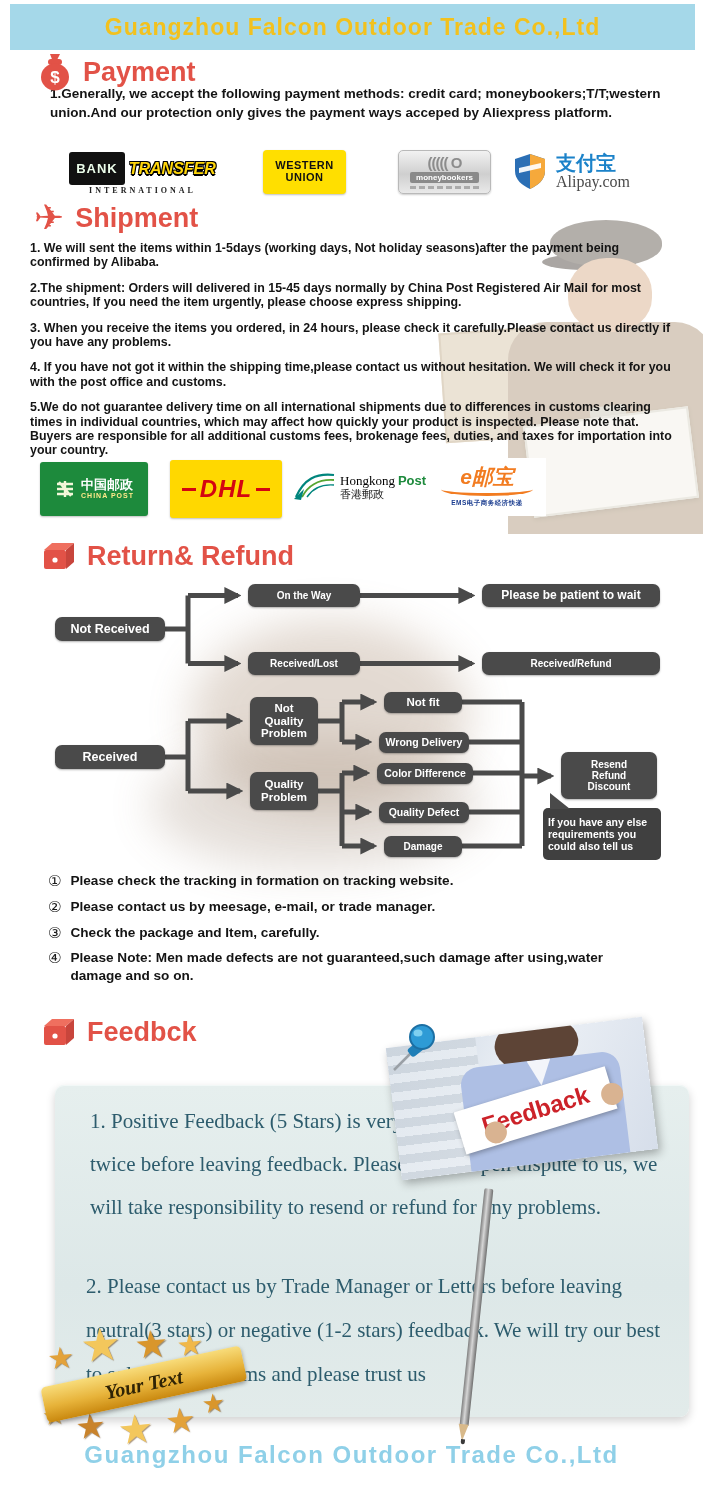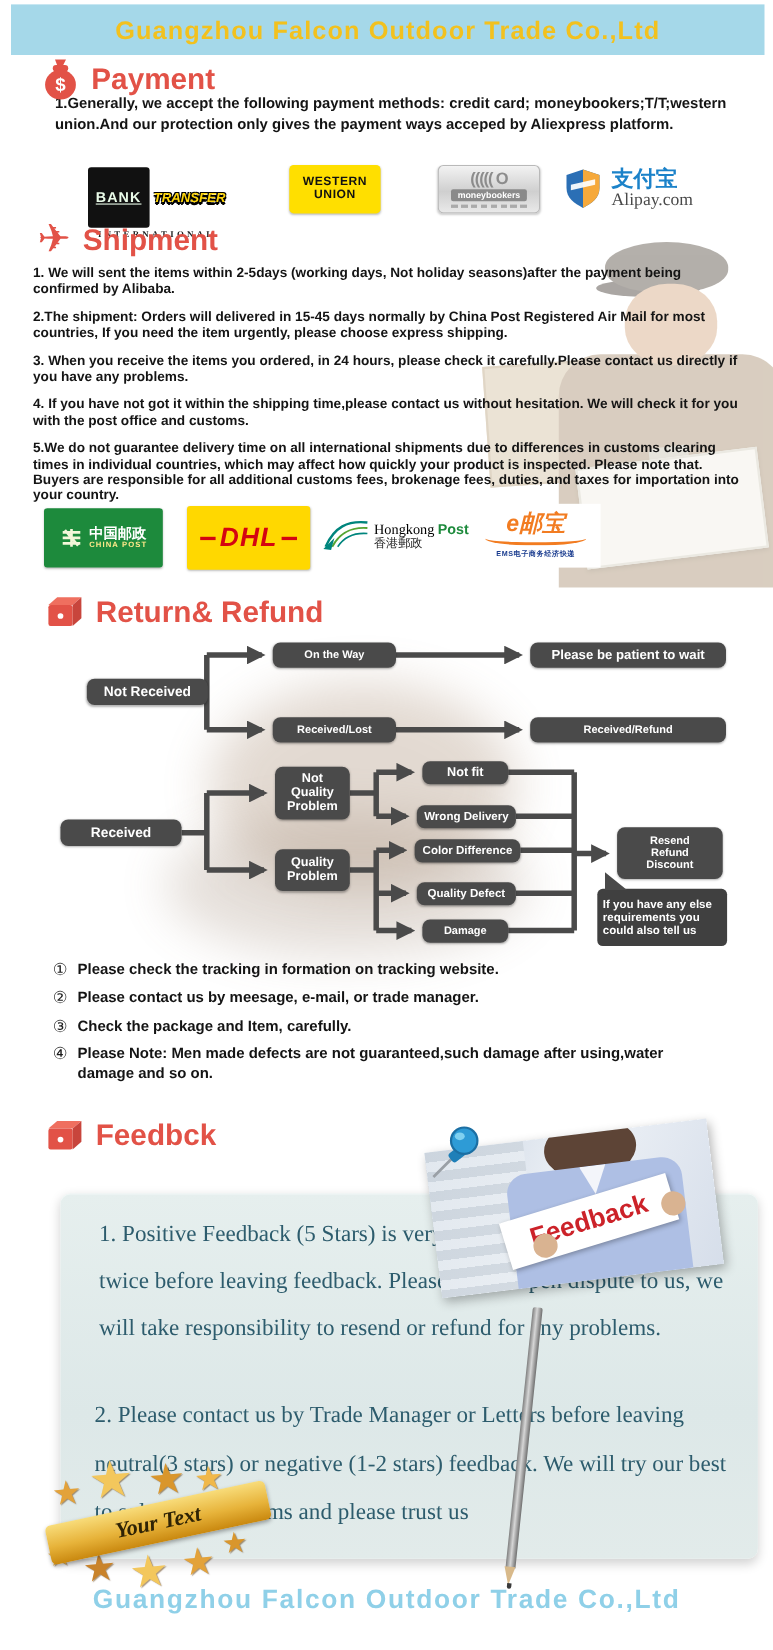--- a/index.html
+++ b/index.html
@@ -17,22 +17,22 @@
   .plane{font-family:"DejaVu Sans",sans-serif;font-size:36px;color:#e25247;line-height:1;}
   
   .pay-body{position:absolute;top:85px;left:50px;width:618px;font-weight:bold;font-size:13.5px;
             line-height:1.4;color:#141414;z-index:2;}
   .ship-paras{position:absolute;top:241px;left:30px;width:652px;z-index:2;}
   .ship-paras p{margin:0 0 11px 0;font-weight:bold;font-size:12.4px;line-height:1.16;color:#141414;}
   
   .logo{position:absolute;box-sizing:border-box;}
   .bank{top:152px;left:55px;width:175px;height:42px;background:#fff;text-align:center;}
   .bank .row{display:flex;align-items:center;justify-content:center;gap:4px;}
-  .bank .bk{background:#111;color:#eafce9;font-weight:bold;font-size:13px;padding:20px 7px;border-radius:3px;letter-spacing:1px;text-decoration:underline;}
-  .bank .tr{font-style:italic;font-weight:bold;font-size:12px;color:#ffd60a;
+  .bank .bk{background:#111;color:#eafce9;font-weight:bold;font-size:13px;padding:9px 7px;border-radius:3px;letter-spacing:1px;}
+  .bank .tr{font-style:italic;font-weight:bold;font-size:16px;color:#ffd60a;
             text-shadow:-1px -1px 0 #000,1px -1px 0 #000,-1px 1px 0 #000,1px 1px 0 #000,0 2px 0 #000;}
   .bank .intl{font-size:8px;font-weight:bold;letter-spacing:3px;color:#222;margin-top:1px;font-family:"Liberation Serif",serif;}
   .wu{top:150px;left:263px;width:83px;height:44px;background:#ffdf00;border-radius:4px;
       display:flex;flex-direction:column;align-items:center;justify-content:center;box-shadow:0 1px 2px rgba(0,0,0,.25);}
   .wu .l{font-weight:bold;font-size:11px;color:#111;line-height:1.05;letter-spacing:.5px;}
   .mb{top:150px;left:398px;width:93px;height:44px;border-radius:5px;border:1px solid #b9b9b9;
       background:linear-gradient(180deg,#f2f2f2,#cfcfcf 55%,#e9e9e9);display:flex;flex-direction:column;
       align-items:center;justify-content:center;box-shadow:0 1px 2px rgba(0,0,0,.2);}
   .mb .arcs{font-weight:bold;font-size:15px;color:#8c8c8c;letter-spacing:-1px;line-height:1;}
   .mb .band{background:#8a8a8a;color:#fff;font-weight:bold;font-size:8px;border-radius:2px;padding:1px 6px;margin-top:2px;}
@@ -189,21 +189,21 @@
     <div class="box"></div>
     <div class="body"></div>
     <div class="brim"></div>
     <div class="cap"></div>
     <div class="face"></div>
     <div class="cliptop"></div>
     <div class="clip"></div>
   </div>
 
   <div class="ship-paras">
-    <p>1. We will sent the items within 2-5days (working days, Not holiday seasons)after the payment being confirmed by Alibaba.</p>
+    <p>1. We will sent the items within 1-5days (working days, Not holiday seasons)after the payment being confirmed by Alibaba.</p>
     <p>2.The shipment: Orders will delivered in 15-45 days normally by China Post Registered Air Mail for most countries, If  you need the item urgently, please choose express shipping.</p>
     <p>3. When you receive the items you ordered, in 24 hours, please check it carefully.Please contact us directly if you have any problems.</p>
     <p>4. If you have not got it within the shipping time,please contact us without hesitation. We will check it for you with the post office and customs.</p>
     <p>5.We do not guarantee delivery time on all international shipments due to differences in customs clearing times in individual countries, which may affect how quickly your product is inspected. Please note that. Buyers are responsible for all additional customs fees, brokenage fees, duties, and taxes for importation into your country.</p>
   </div>
 
   <div class="logo cpost">
     <svg width="22" height="22" viewBox="0 0 22 22">
       <path d="M3 6 H19 M3 11 H19 M3 16 H19 M11 3 V19 M5 4 L17 18" stroke="#f3f7d9" stroke-width="2.4" fill="none"></path>
     </svg>
@@ -281,21 +281,21 @@
         <line x1="462" y1="122" x2="522" y2="122"></line>
         <line x1="469" y1="162" x2="522" y2="162"></line>
         <line x1="473" y1="193" x2="522" y2="193"></line>
         <line x1="469" y1="232" x2="522" y2="232"></line>
         <line x1="462" y1="266" x2="522" y2="266"></line>
         <line x1="522" y1="122" x2="522" y2="266"></line>
         <line x1="522" y1="196" x2="551" y2="196" marker-end="url(#arr)"></line>
       </g>
     </svg>
 
-    <div class="fbox" style="left:55px;top:37px;width:110px;height:24px;font-size:12.5px;margin-left:24px;">Not Received</div>
+    <div class="fbox" style="left:55px;top:37px;width:110px;height:24px;font-size:12.5px;">Not Received</div>
     <div class="fbox" style="left:248px;top:4px;width:112px;height:23px;">On the Way</div>
     <div class="fbox" style="left:482px;top:4px;width:178px;height:23px;font-size:12px;">Please be patient to wait</div>
     <div class="fbox" style="left:248px;top:72px;width:112px;height:23px;">Received/Lost</div>
     <div class="fbox" style="left:482px;top:72px;width:178px;height:23px;">Received/Refund</div>
     <div class="fbox" style="left:55px;top:165px;width:110px;height:24px;font-size:12.5px;">Received</div>
     <div class="fbox" style="left:250px;top:117px;width:68px;height:48px;font-size:11.5px;">Not
 Quality
 Problem</div>
     <div class="fbox" style="left:250px;top:192px;width:68px;height:38px;font-size:11.5px;">Quality
 Problem</div>

